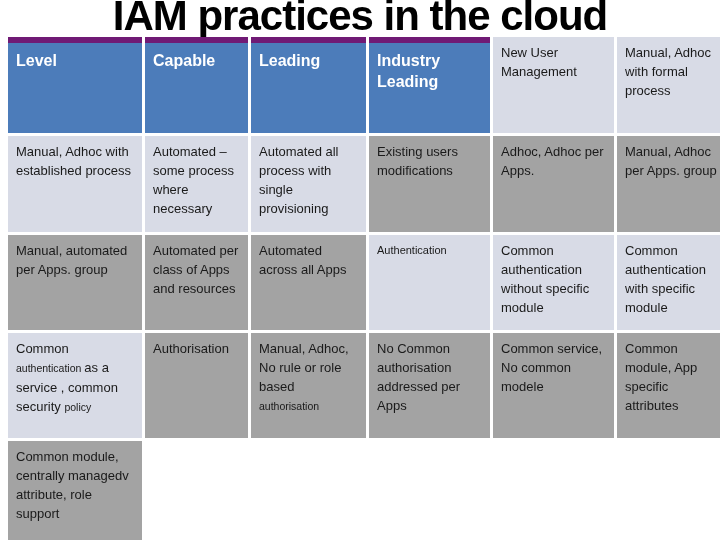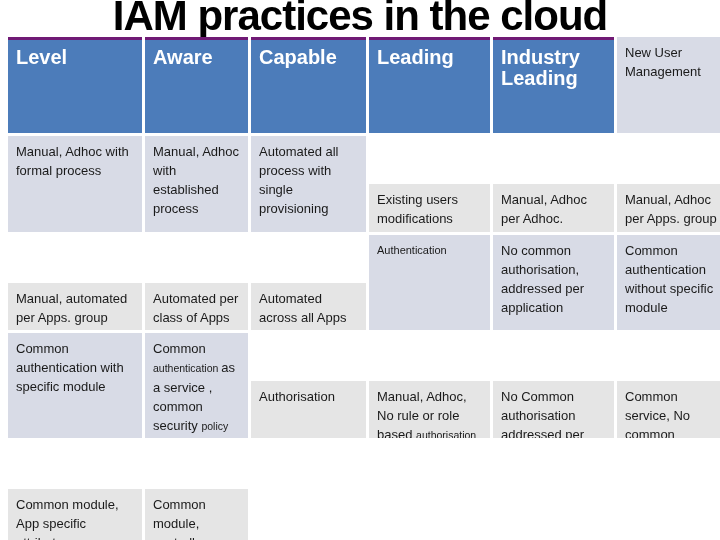--- a/index.html
+++ b/index.html
@@ -38,59 +38,58 @@
   .cell {
     box-sizing: border-box;
     padding: 6px 8px;
     font-size: 13px;
     line-height: 19px;
     color: #1a1a1a;
     overflow: hidden;
   }
   .hcell {
     background: #4c7cba;
-    border-top: 3px solid #701a75;
+    border-top: 6px solid #701a75;
     color: #ffffff;
     font-weight: bold;
-    font-size: 20px;
+    font-size: 16px;
     line-height: 21px;
     padding-top: 7px;
   }
   .band-dark  { background: #d8dbe6; }
-  .band-light { background: #e5e5e5; margin-top: 48px; }
+  .band-light { background: #a3a3a3; }
   .small { font-size: 10.5px; }
   .xs-label { font-size: 11px; }
 </style>
 </head>
 <body>
 
 <div class="slide-title">IAM practices in the cloud</div>
 
 <div class="iam-table">
 
   <div class="cell hcell">Level</div>
-  <div class="cell hcell">Aware</div>
   <div class="cell hcell">Capable</div>
   <div class="cell hcell">Leading</div>
   <div class="cell hcell">Industry Leading</div>
 
   <div class="cell band-dark">New User Management</div>
   <div class="cell band-dark">Manual, Adhoc with formal process</div>
   <div class="cell band-dark">Manual, Adhoc with established process</div>
+  <div class="cell band-dark">Automated – some process where necessary</div>
   <div class="cell band-dark">Automated all process with single provisioning</div>
 
   <div class="cell band-light">Existing users modifications</div>
-  <div class="cell band-light">Manual, Adhoc per Adhoc.</div>
+  <div class="cell band-light">Adhoc, Adhoc per Apps.</div>
   <div class="cell band-light">Manual, Adhoc per Apps. group</div>
   <div class="cell band-light">Manual, automated per Apps. group</div>
   <div class="cell band-light">Automated per class of Apps and resources</div>
   <div class="cell band-light">Automated across all Apps</div>
 
   <div class="cell band-dark xs-label">Authentication</div>
-  <div class="cell band-dark">No  common authorisation, addressed per application</div>
   <div class="cell band-dark">Common authentication without specific module</div>
   <div class="cell band-dark">Common authentication with specific module</div>
   <div class="cell band-dark"><span>Common </span><span class="small">authentication </span><span>as a service , common security </span><span class="small">policy</span></div>
 
   <div class="cell band-light">Authorisation</div>
   <div class="cell band-light"><span>Manual, Adhoc, No rule or role based </span><span class="small">authorisation</span></div>
   <div class="cell band-light">No Common authorisation addressed per Apps</div>
   <div class="cell band-light">Common service, No common modele</div>
   <div class="cell band-light">Common module, App specific attributes</div>
   <div class="cell band-light">Common module, centrally managedv attribute, role support</div>

